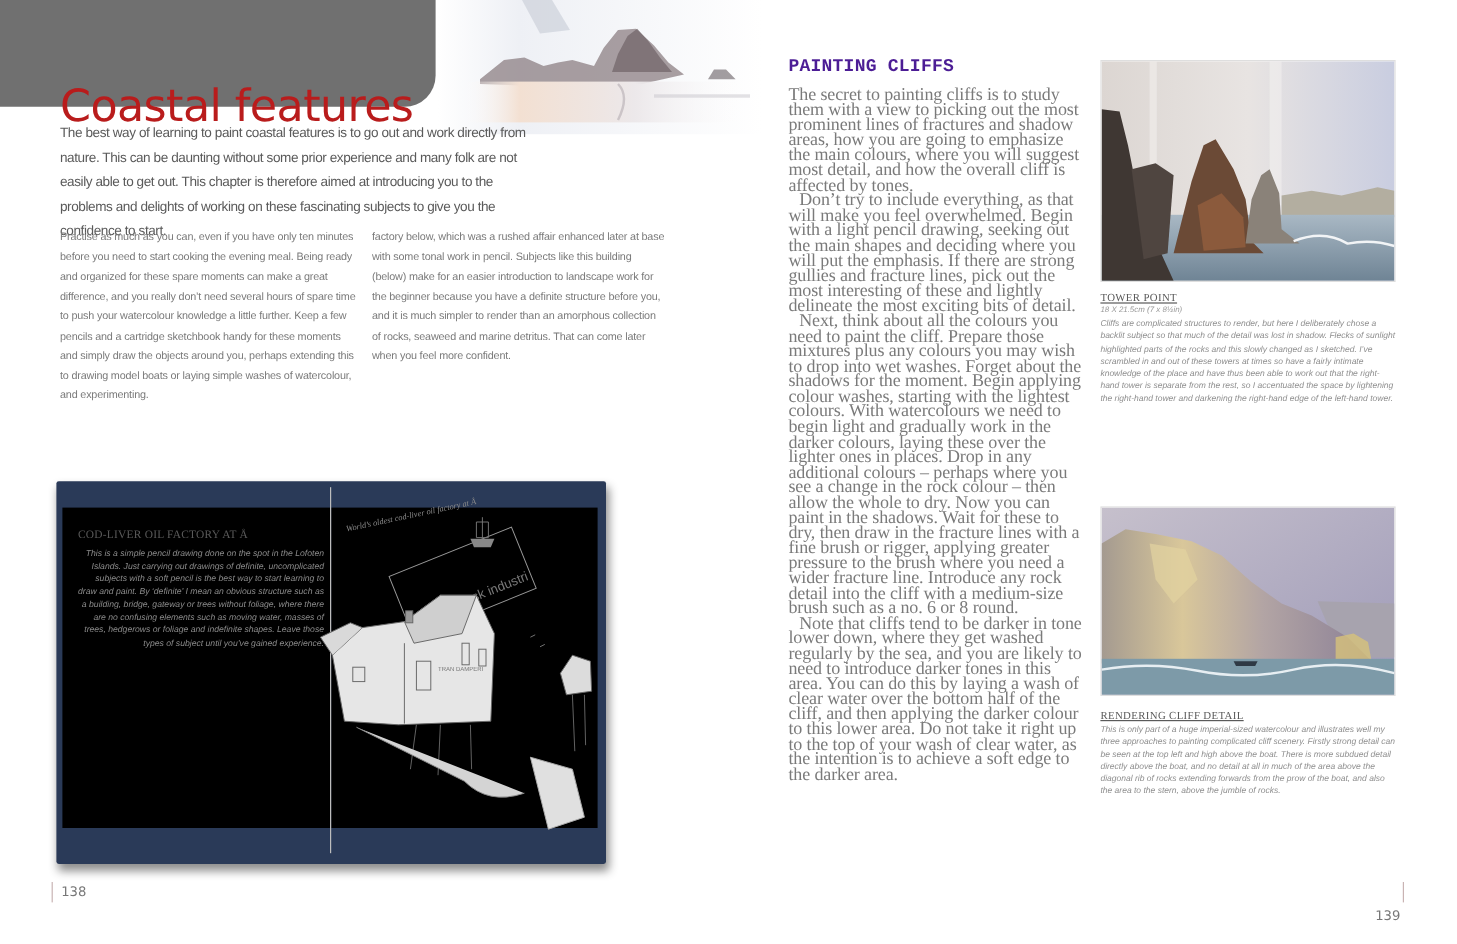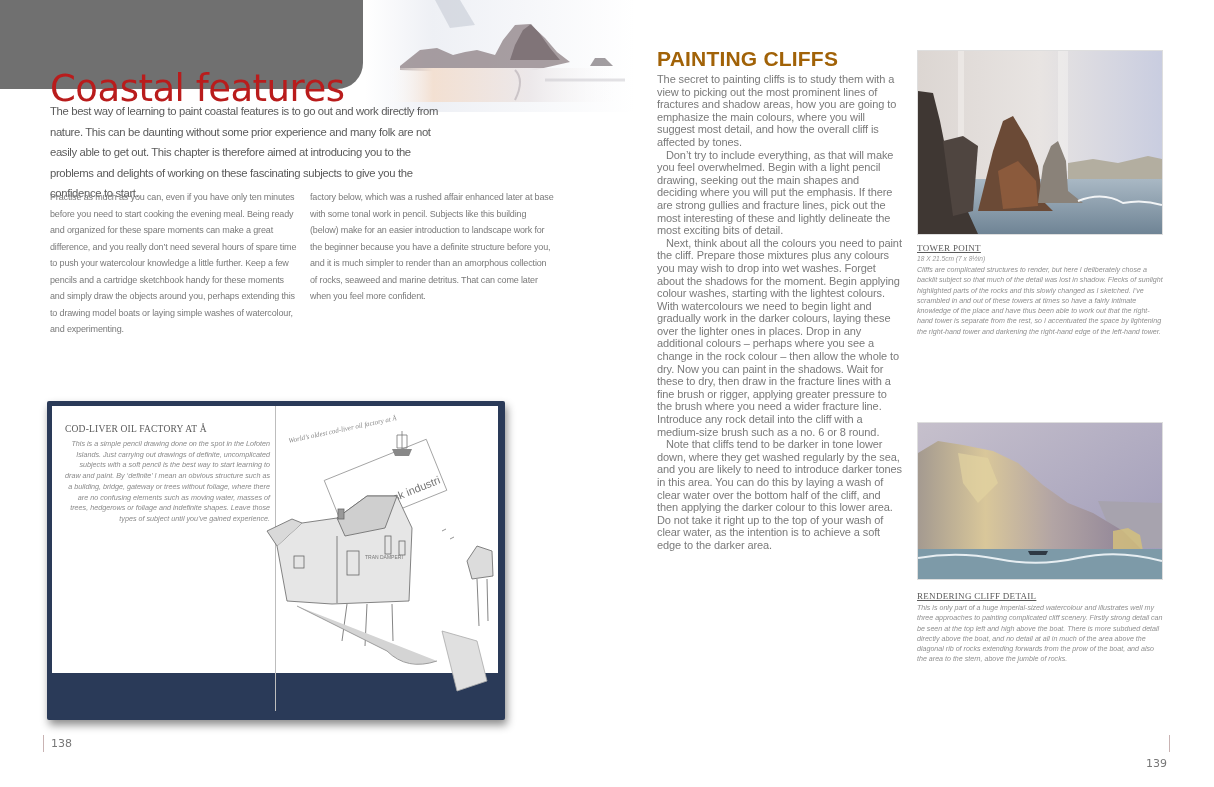--- a/index.html
+++ b/index.html
@@ -37,43 +37,43 @@
     .col1 { left: 50px; top: 189px; width: 250px; }
     .col2 { left: 310px; top: 189px; width: 245px; }
 
     
     .sketchbook {
       position: absolute; left: 47px; top: 401px; width: 458px; height: 319px;
       background: #2a3a58; border-radius: 2px;
       box-shadow: 2px 5px 8px rgba(0,0,0,0.45);
     }
     .sketch-page {
-      position: absolute; top: 5px; height: 267px; background: #ffffff;
+      position: absolute; top: 22px; height: 267px; background: #000000;
     }
     .sketch-page.left { left: 5px; width: 223px; }
     .sketch-page.right { left: 229px; width: 222px; }
     .gutter { position: absolute; left: 228px; top: 5px; width: 1px; height: 305px; background: #bdbdbd; }
     .sketch-caption-title {
       position: absolute; left: 13px; top: 18px;
       font-family: "Liberation Serif", serif; font-size: 9.5px; color: #5a5a5a; letter-spacing: 0.2px;
     }
     .sketch-caption-text {
       position: absolute; left: 13px; top: 33px; width: 205px;
       font-size: 7.2px; line-height: 10.7px; font-style: italic; color: #8a8a8a; text-align: right;
     }
     .sketch-svg { position: absolute; left: 0; top: 0; }
 
     .right-col {
       position: absolute; left: 657px; top: 73px; width: 245px;
-      font-size: 11px; line-height: 12.6px; color: #7a7a7a; letter-spacing: -0.1px;
+      font-size: 15px; line-height: 12.6px; color: #7a7a7a; letter-spacing: -0.1px; font-family: Liberation Serif, serif;
     }
     .right-col p + p { text-indent: 9px; }
     .section-heading {
       position: absolute; left: 657px; top: 47px;
-      font-family: Liberation Sans, sans-serif; font-size: 21px; color: #a16207; letter-spacing: 0.2px;
+      font-family: Liberation Mono, monospace; font-size: 15px; color: #4c1d95; letter-spacing: 0.2px;
     }
 
     .plate { position: absolute; background: #fff; border: 1px solid #dedede; }
     .plate1 { left: 917px; top: 50px; width: 246px; height: 185px; }
     .plate2 { left: 917px; top: 422px; width: 246px; height: 158px; }
 
     .plate-title {
       position: absolute; font-family: "Liberation Serif", serif; font-size: 9px; color: #5a5a5a; letter-spacing: 0.3px; text-decoration: underline;
     }
     .plate-size { position: absolute; font-size: 6.6px; font-style: italic; color: #999; }

